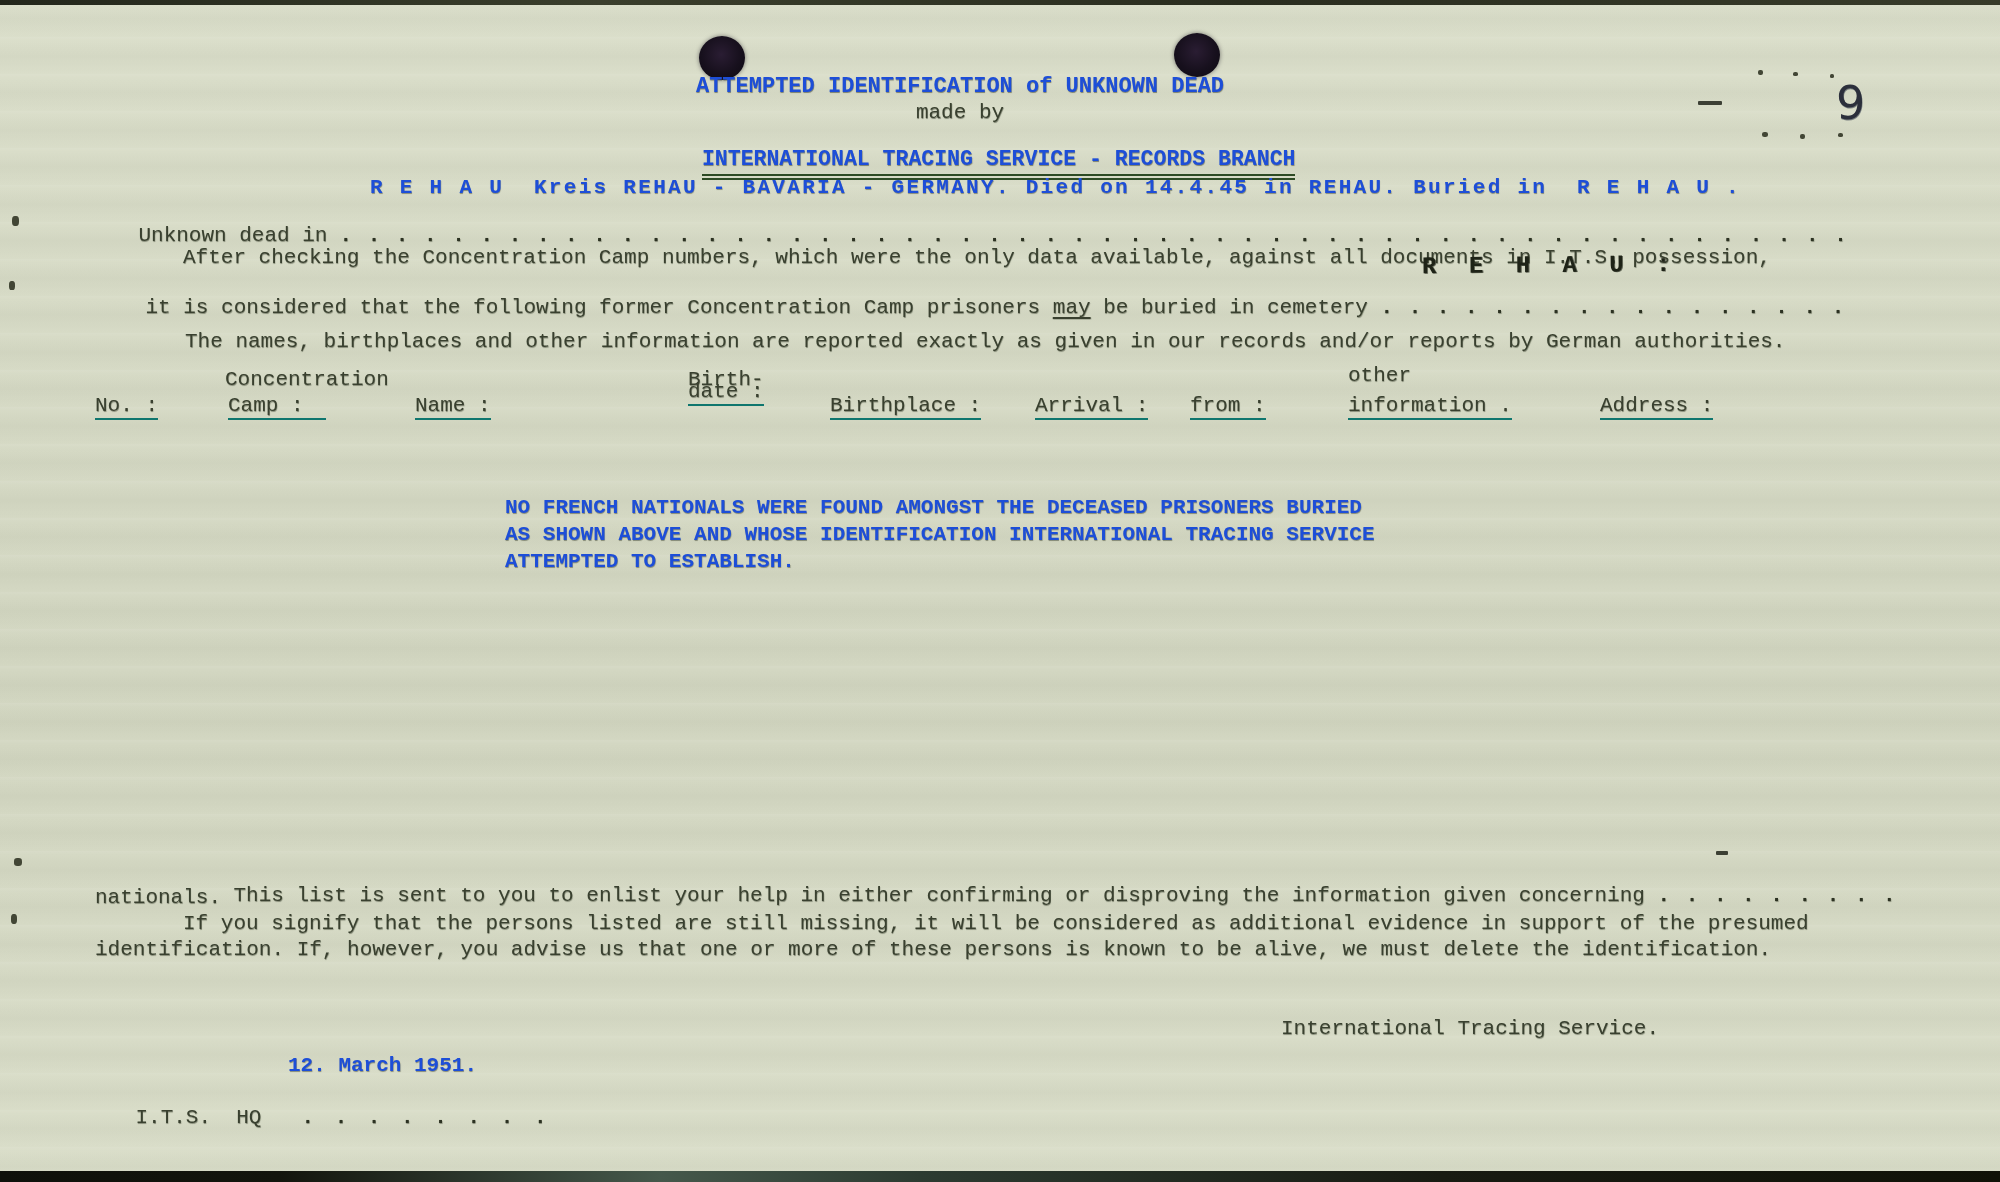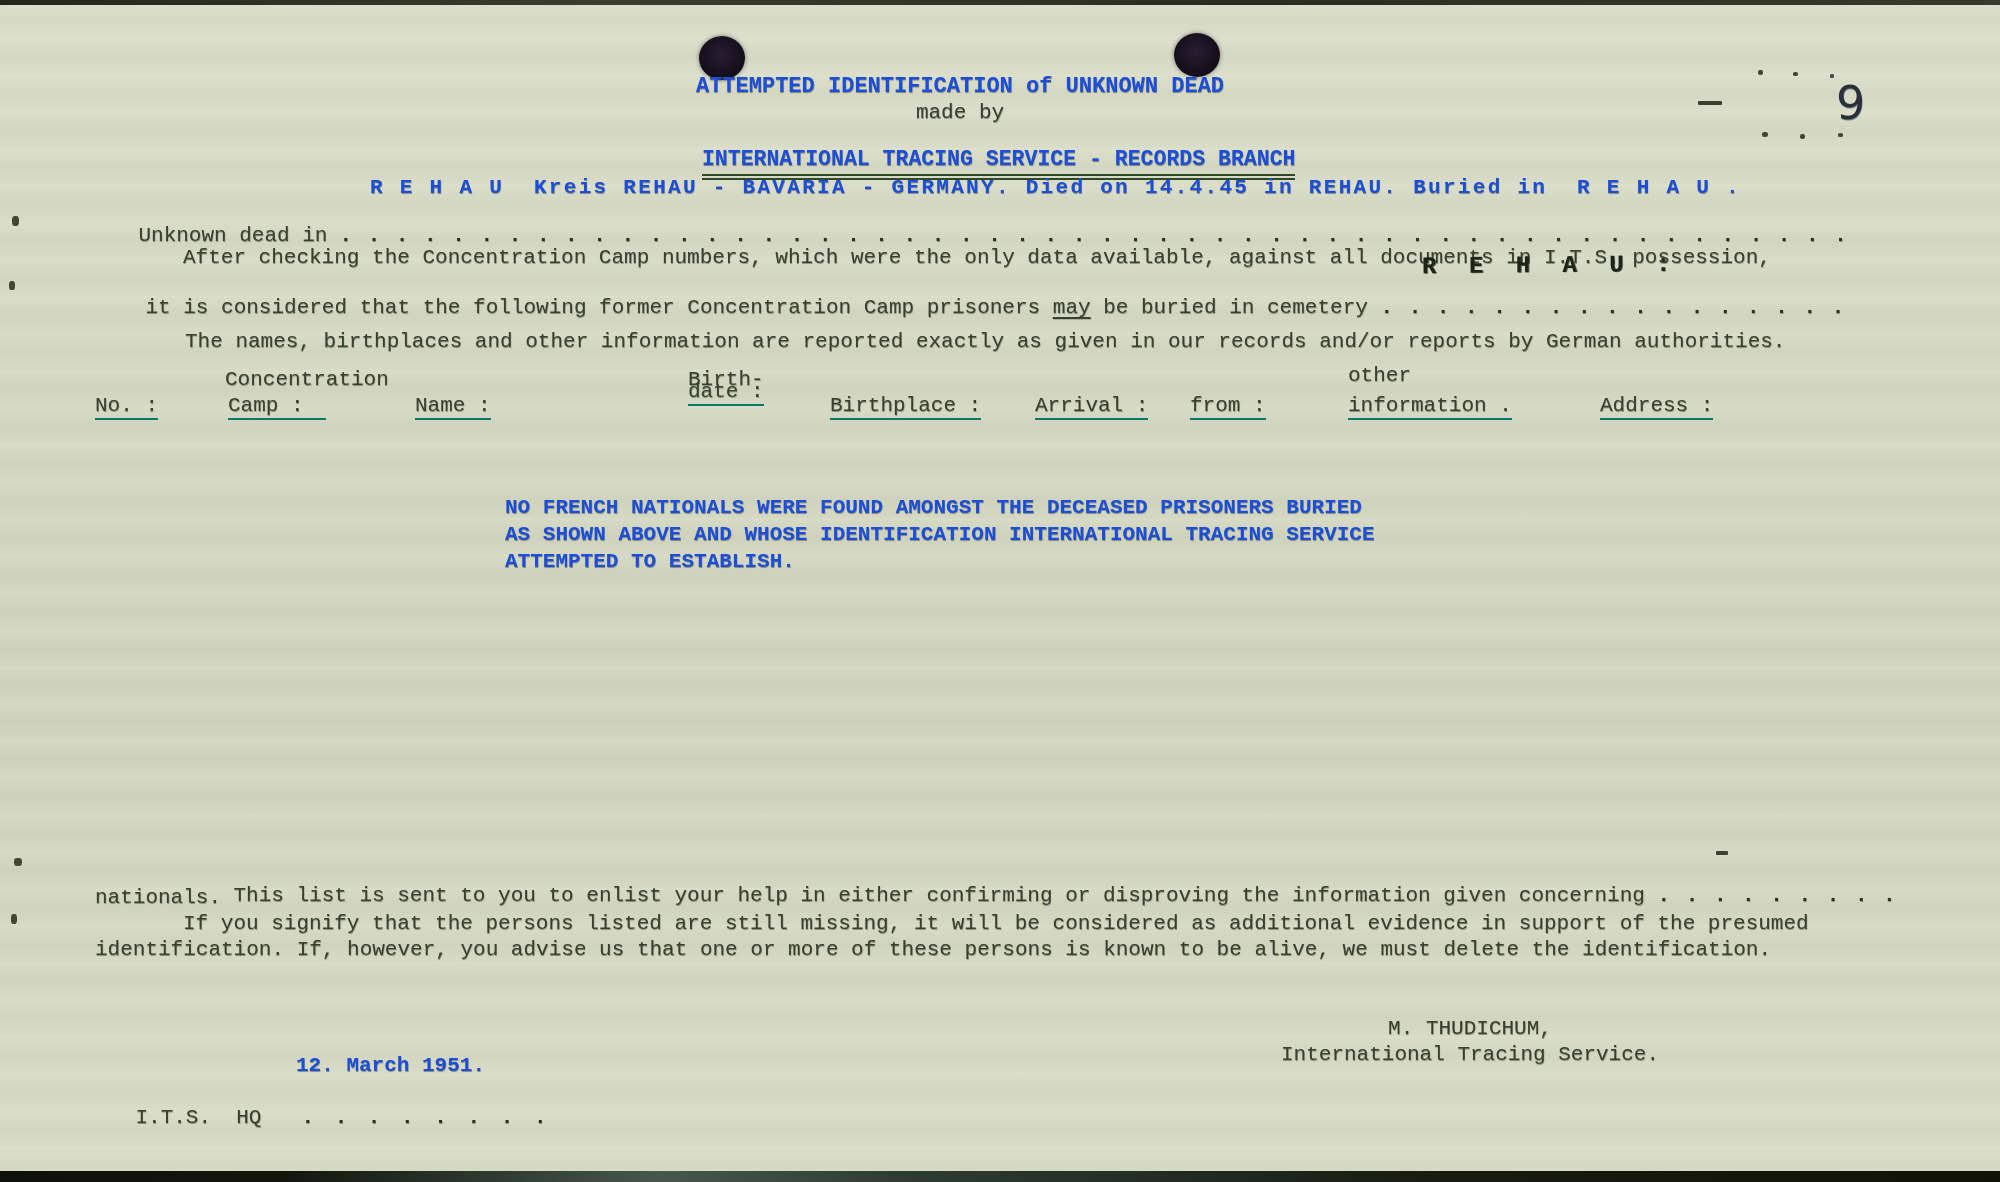--- a/index.html
+++ b/index.html
@@ -121,23 +121,22 @@
 
   <div class="dash-mark" style="left:1716px;top:851px;width:12px;height:4px;"></div>
   <div class="line clip" style="left:95px;top:860px;width:1760px;padding-left:88px;">
     <span>This list is sent to you to enlist your help in either confirming or disproving the information given concerning </span><span class="dots">. . . . . . . . .</span>
   </div>
   <div class="line" style="left:95px;top:886px;">nationals.</div>
   <div class="line" style="left:95px;top:938px;">identification. If, however, you advise us that one or more of these persons is known to be alive, we must delete the identification.</div>
   <div class="line" style="left:95px;top:912px;padding-left:88px;">If you signify that the persons listed are still missing, it will be considered as additional evidence in support of the presumed</div>
 
   <div class="sig-block">
-    <div class="sig-line">M. THUDICHUM,</div>
     <div class="sig-line">International Tracing Service.</div>
   </div>
 
-  <div class="line ink-dark" style="left:288px;top:1054px;font-weight:700;margin-left:8px;">12. March 1951.</div>
+  <div class="line ink-dark" style="left:288px;top:1054px;font-weight:700;">12. March 1951.</div>
   <div class="line" style="left:85px;top:1082px;">
     <span>I.T.S.  HQ</span><span class="dots" style="margin-left:40px;letter-spacing:4px;">. . . . . . . .</span>
   </div>
 
   <div class="edge-bottom"></div>
 </div>
 
 </body></html>

